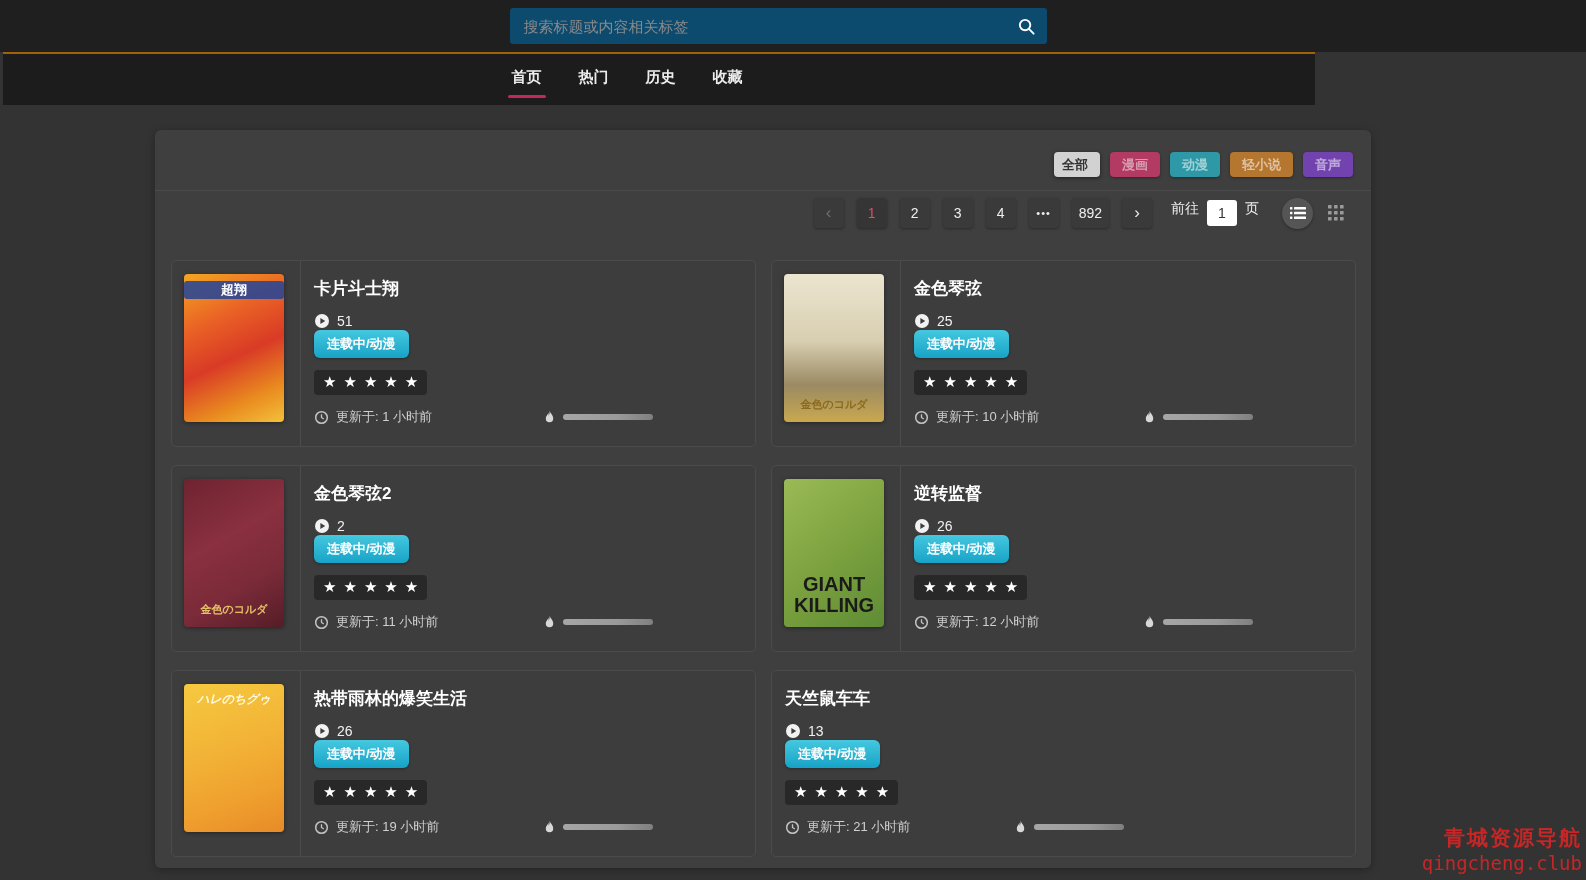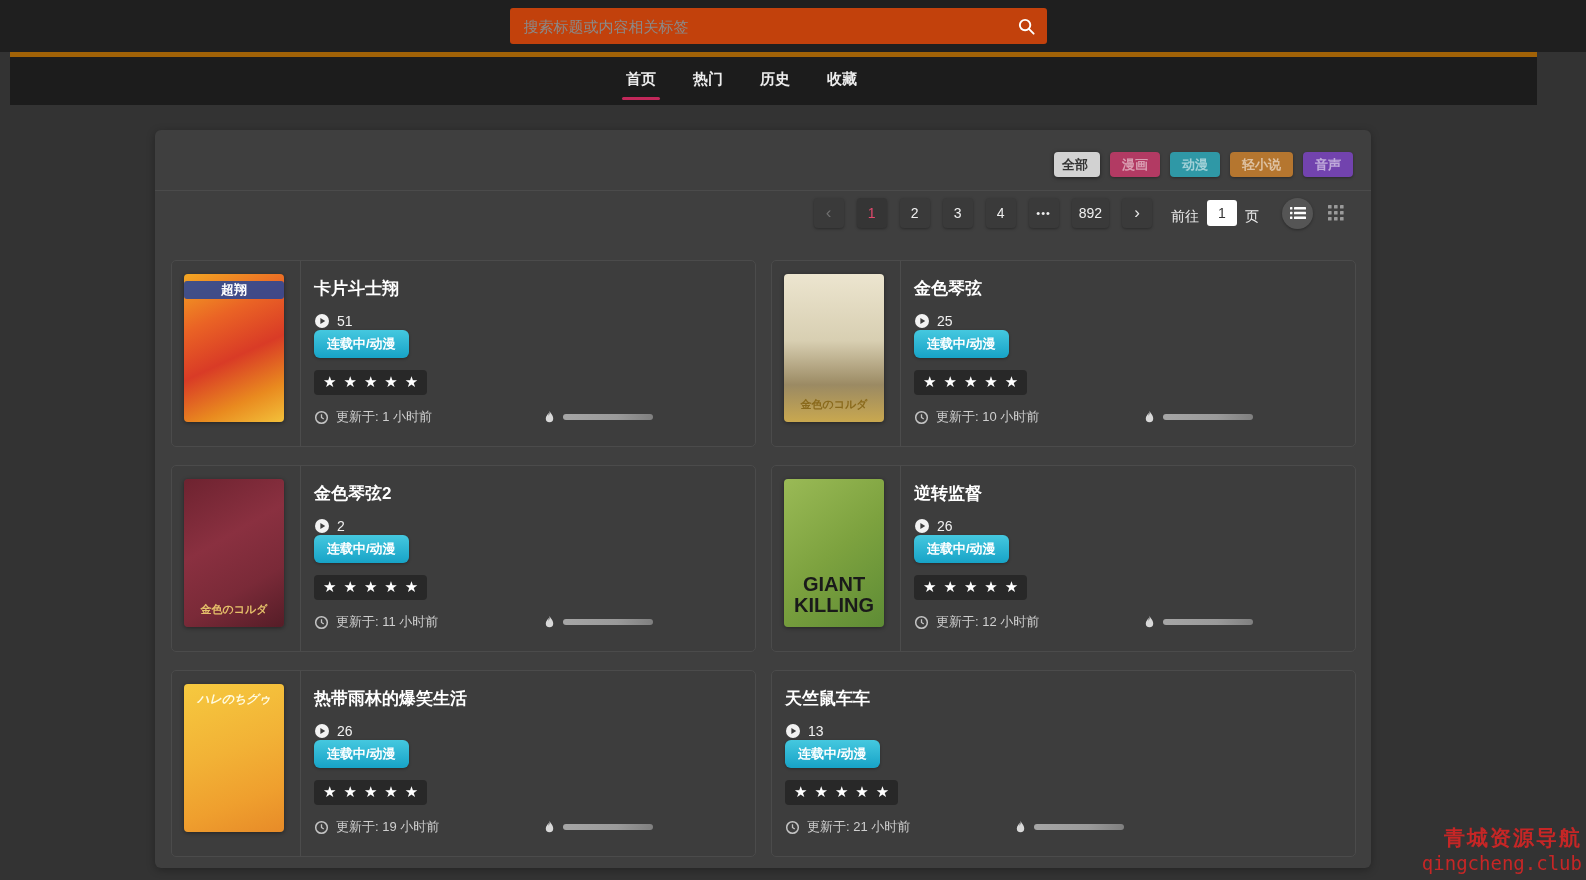--- a/index.html
+++ b/index.html
@@ -10,36 +10,36 @@
     color:#fff;
     position:relative;
   }
 
   
   .topbar{
     position:absolute; left:0; top:0; width:1586px; height:52px;
     background:#1f1f1f; display:flex; align-items:center; justify-content:center;
   }
   .searchbox{
-    width:537px; height:36px; background:#c2410c; border-radius:3px;
+    width:537px; height:36px; background:#0c4a6e; border-radius:3px;
     display:flex; align-items:center; transform:translateX(-15px);justify-content:flex-end;
   }
   .searchbox input{
     flex:1; background:transparent; border:none; outline:none;
     color:#ddd; font-size:15px; padding:0 14px;
     font-family:"Liberation Sans","DejaVu Sans",sans-serif;
   }
   .searchbox input::placeholder{ color:#8a8a8a; }
   .search-icon{ width:40px; display:flex; align-items:center; justify-content:center; cursor:pointer; }
   .search-icon svg{ width:19px; height:19px; stroke:#fff; }
 
   
   .navbar{
-    position:absolute; left:10px; top:52px; width:1527px; height:53px;
-    background:#1c1c1c; border-top:5px solid #a16207;
+    position:absolute; left:3px; top:52px; width:1312px; height:53px;
+    background:#1c1c1c; border-top:2px solid #a16207;
     display:flex; align-items:center; justify-content:center;
   }
   .tabs{ display:flex; gap:33px; transform:translateX(-32px); }
   .tab{
     position:relative; font-size:15px; font-weight:bold; color:#ededed;
     padding:9px 2px 13px; cursor:pointer;
   }
   .tab.active::after{
     content:""; position:absolute; left:50%; transform:translateX(-50%);
     bottom:2px; width:38px; height:3px; border-radius:2px; background:#c2285a;
@@ -71,21 +71,21 @@
   .page-btn{
     min-width:30px; height:30px; padding:0 7px; border:none; border-radius:4px;
     background:#3a3a3a; color:#f0f0f0; font-size:14px; cursor:pointer;
     box-shadow:0 1px 3px rgba(0,0,0,.35); display:flex; align-items:center; justify-content:center;
     font-family:"Liberation Sans","DejaVu Sans",sans-serif;
   }
   .page-btn.active{ color:#e2496d; background:#353535; }
   .page-btn.nav-prev{ color:#6f6f6f; font-size:17px; }
   .page-btn.nav-next{ color:#e8e8e8; font-size:17px; }
   .page-btn.ellipsis{ letter-spacing:1px; font-size:11px; }
-  .goto{ display:flex; align-items:flex-end; gap:8px; font-size:14px; color:#eee; margin-left:6px; }
+  .goto{ display:flex; align-items:flex-start; gap:8px; font-size:14px; color:#eee; margin-left:6px; }
   .goto input{
     width:30px; height:26px; border:none; border-radius:3px; background:#fff;
     color:#333; font-size:14px; text-align:center; outline:none;
     font-family:"Liberation Sans","DejaVu Sans",sans-serif;
   }
   .view-toggle{ display:flex; align-items:center; gap:10px; margin-left:10px; }
   .view-circle{
     width:31px; height:31px; border-radius:50%; background:#555;
     display:flex; align-items:center; justify-content:center; cursor:pointer;
     box-shadow:0 1px 3px rgba(0,0,0,.35);

